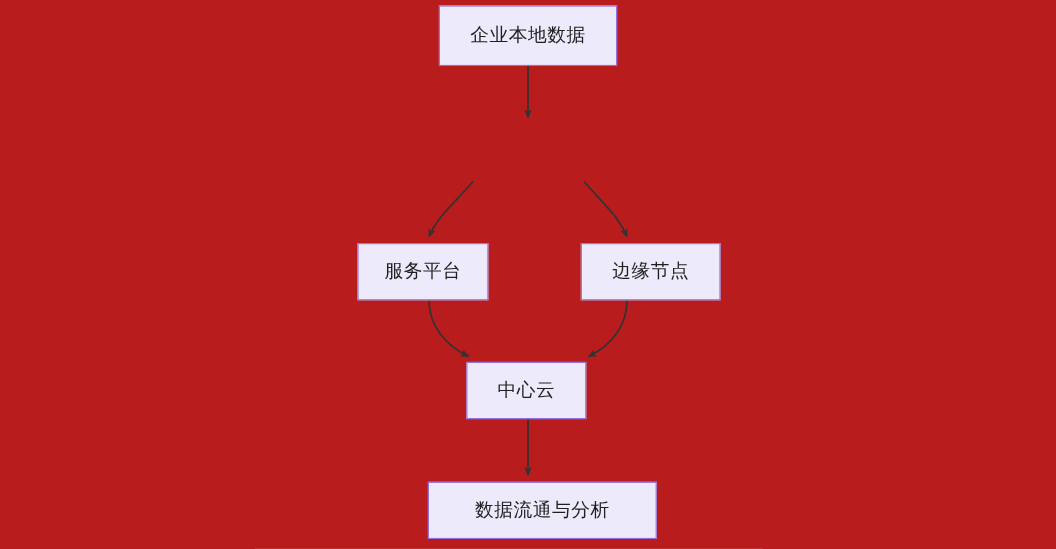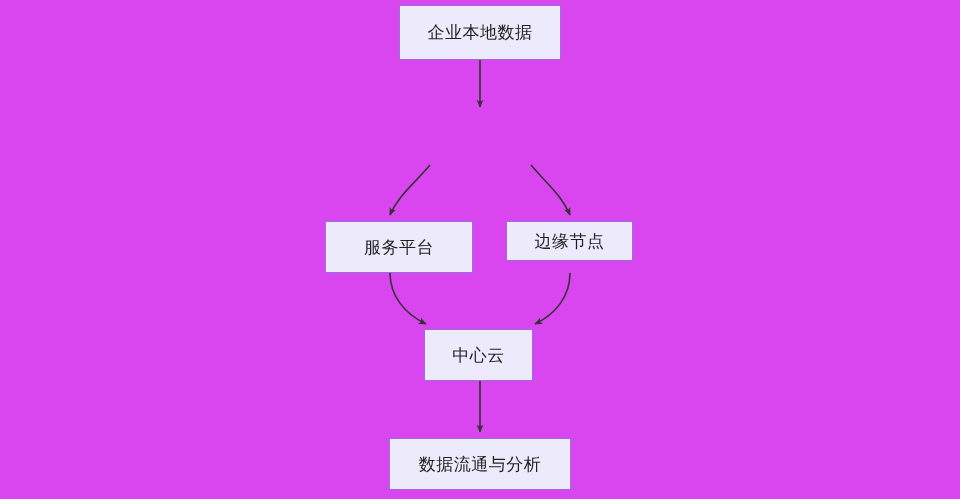--- a/index.html
+++ b/index.html
@@ -11,21 +11,21 @@
   body {
     width: 960px;
     height: 499px;
     overflow: hidden;
     font-family: "Liberation Sans", "DejaVu Sans", sans-serif;
   }
   #diagram-canvas {
     position: relative;
     width: 960px;
     height: 499px;
-    background: #d946ef;
+    background: #b91c1c;
   }
   #edge-layer {
     position: absolute;
     left: 0;
     top: 0;
     width: 960px;
     height: 499px;
     pointer-events: none;
   }
   .node {
@@ -42,24 +42,24 @@
     font-size: 17px;
     color: #1f1f1f;
     line-height: 1;
     letter-spacing: 0.5px;
     white-space: nowrap;
     font-family: "DejaVu Sans", "Liberation Sans", sans-serif;
   }
   
   #node-source      { left: 399px; top: 5px;   width: 162px; height: 55px; }
   #node-connector   { left: 424px; top: 113px; width: 113px; height: 52px; }
-  #node-platform    { left: 325px; top: 221px; width: 148px; height: 52px; }
-  #node-edge        { left: 506px; top: 221px; width: 127px; height: 40px; }
+  #node-platform    { left: 325px; top: 221px; width: 119px; height: 52px; }
+  #node-edge        { left: 528px; top: 221px; width: 127px; height: 52px; }
   #node-cloud       { left: 424px; top: 329px; width: 109px; height: 52px; }
-  #node-analytics   { left: 389px; top: 438px; width: 182px; height: 52px; }
+  #node-analytics   { left: 389px; top: 438px; width: 208px; height: 52px; }
 </style>
 </head>
 <body>
 
 <div id="diagram-canvas">
 
   <svg id="edge-layer" width="960" height="499" viewBox="0 0 960 499" xmlns="http://www.w3.org/2000/svg">
     <defs>
       <marker id="arrowhead" markerWidth="9" markerHeight="9" refX="7.2" refY="4" orient="auto" markerUnits="userSpaceOnUse">
         <path d="M0,0.6 L8,4 L0,7.4 L1.9,4 Z" fill="#333333"></path>

